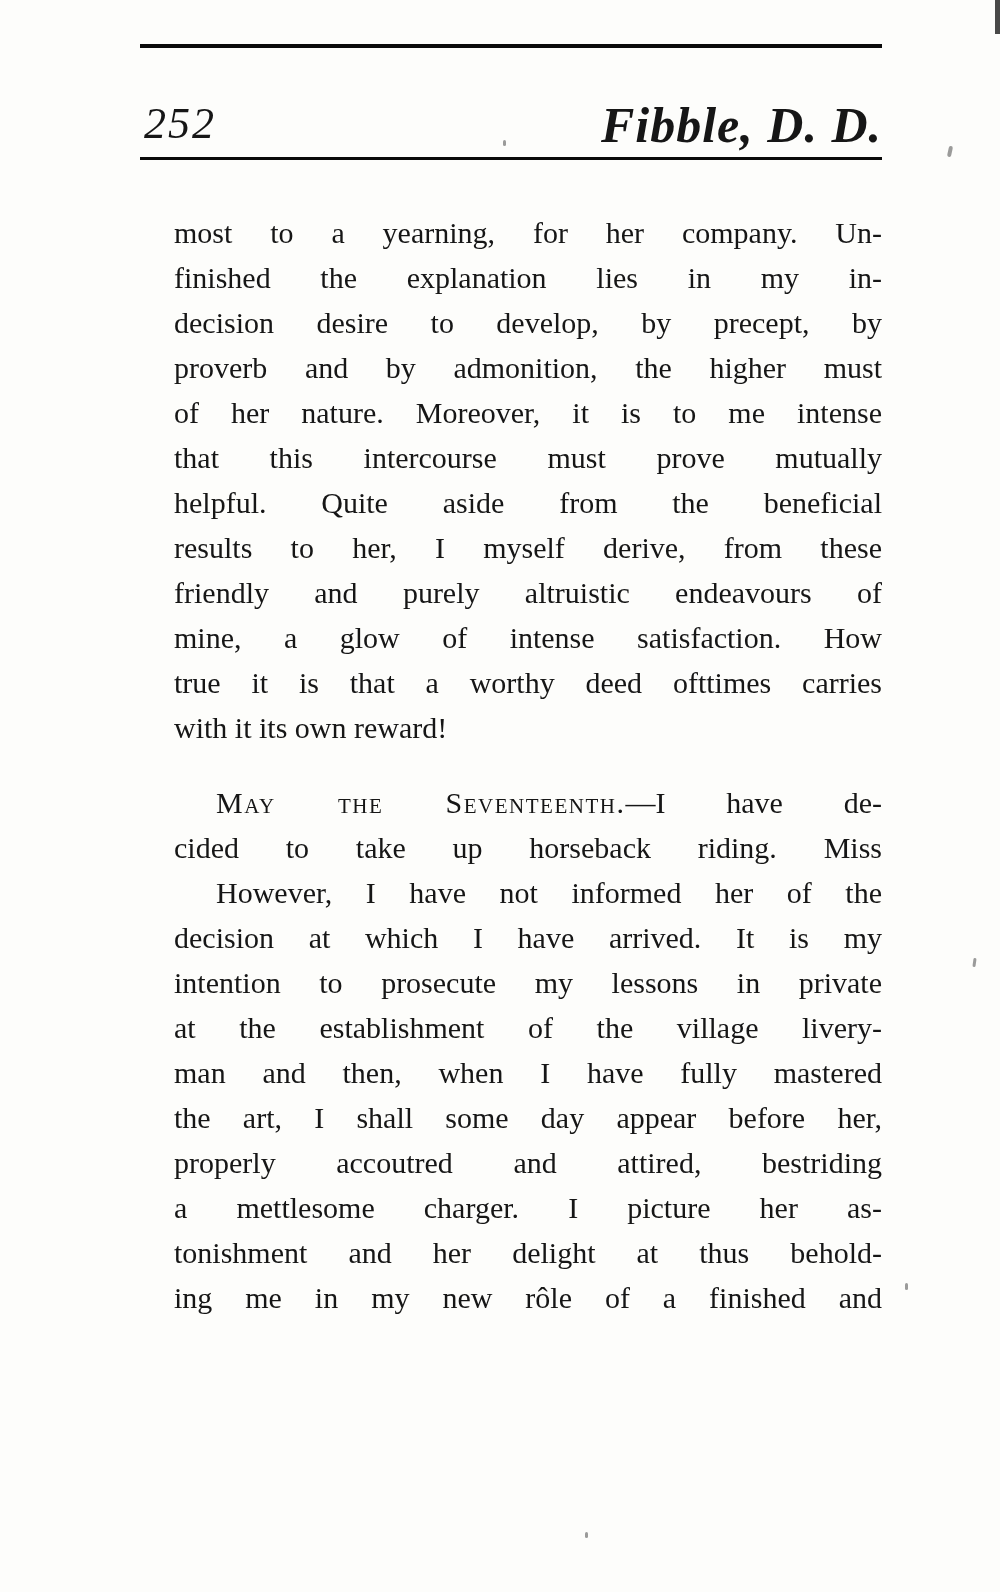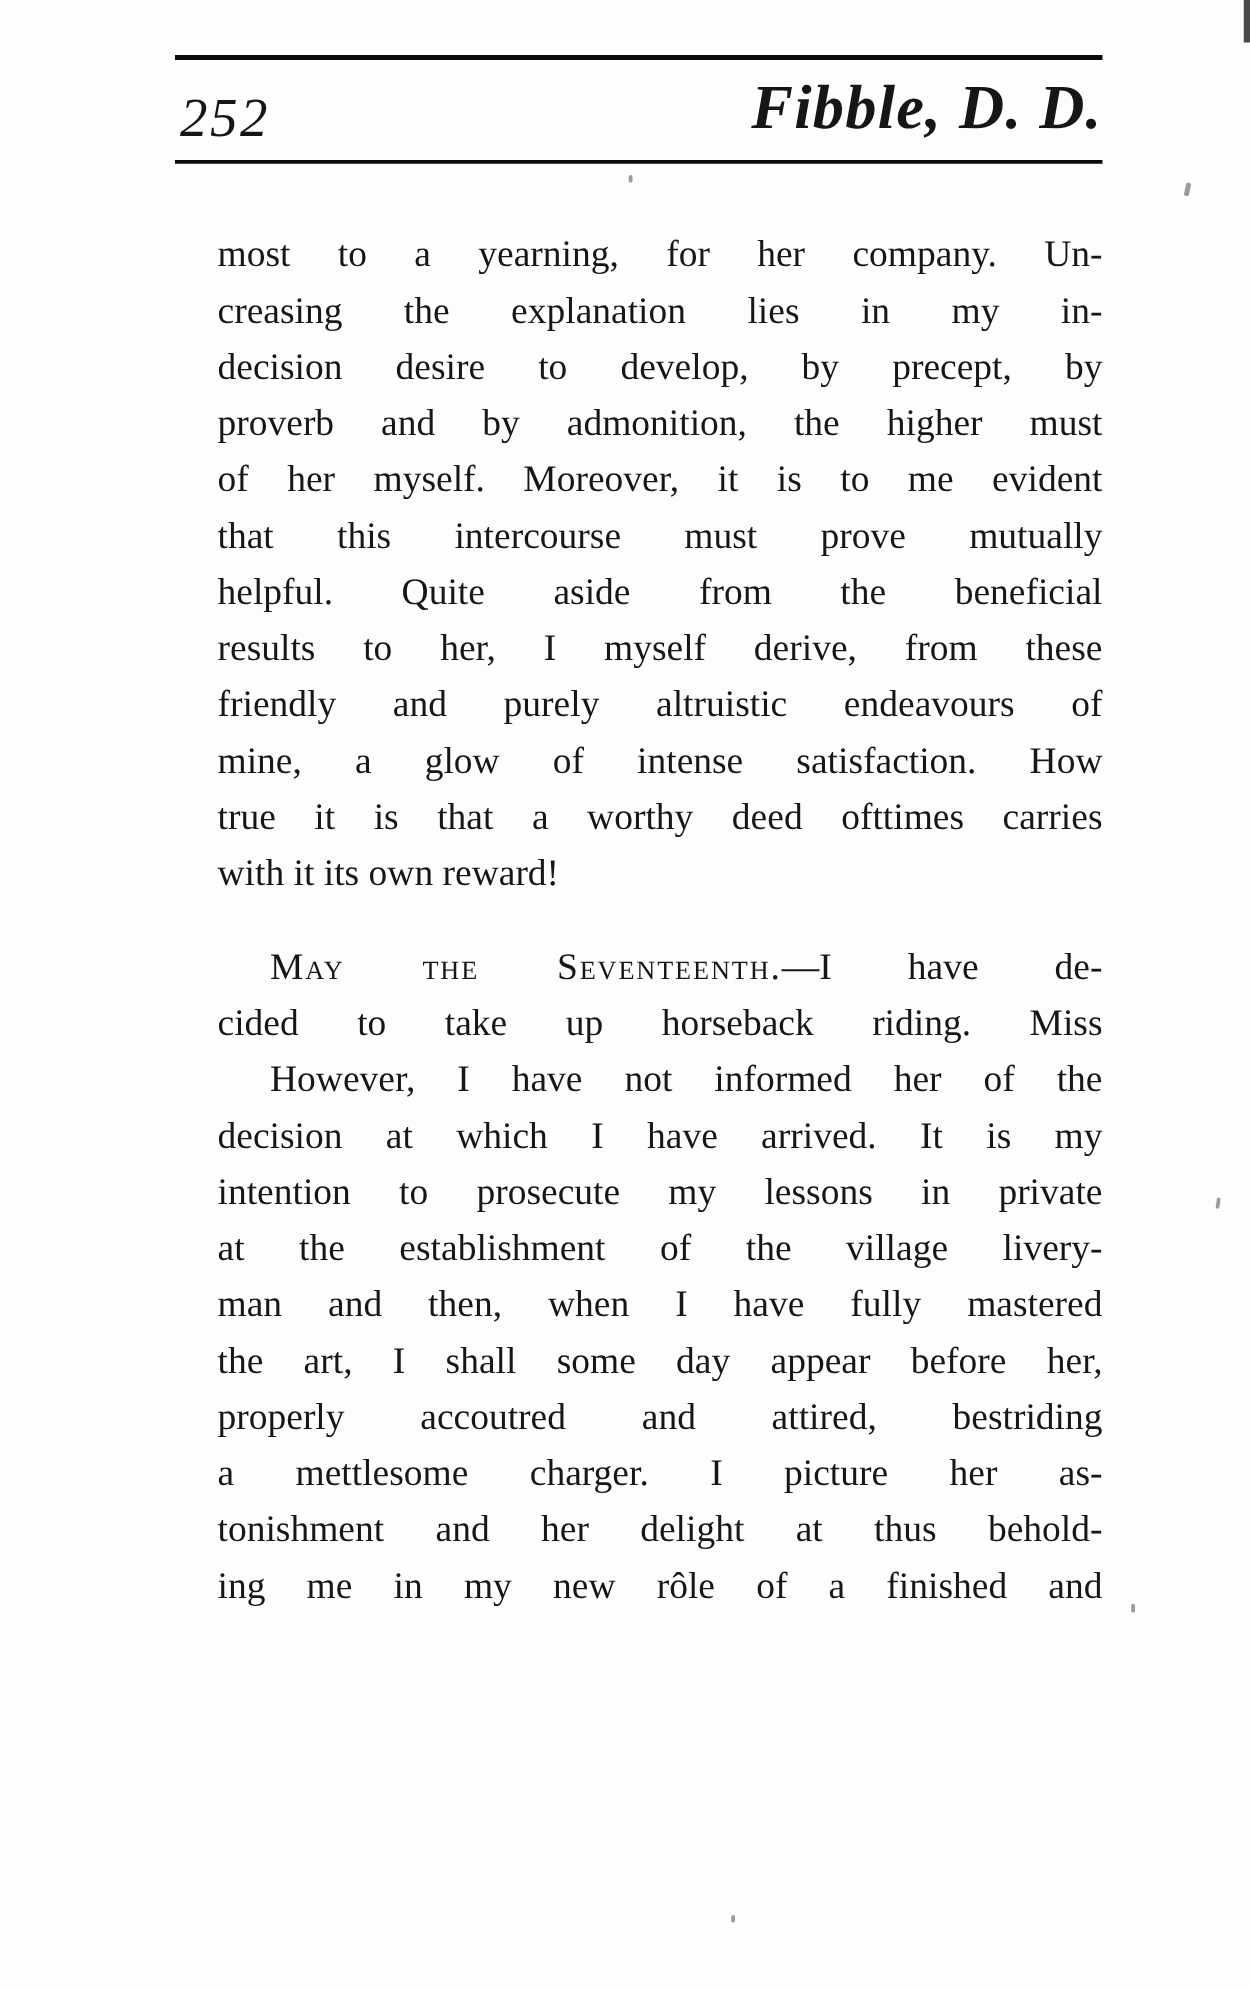--- a/index.html
+++ b/index.html
@@ -33,22 +33,23 @@
     height: 4px;
   }
   .rule-bottom {
     height: 3px;
   }
   .header-row {
     position: relative;
     height: 80px;
     display: flex;
     align-items: flex-end;
-    padding-bottom: 14px;
+    padding-bottom: 3px;
     box-sizing: border-box;
+    margin-top: 29px;
   }
   .page-num {
     position: absolute;
     left: 4px;
     bottom: 8px;
     font-style: italic;
     font-size: 44px;
     letter-spacing: 2px;
   }
   .title {
@@ -115,24 +116,24 @@
     <div class="header-row">
       <span class="page-num">252</span>
       <span class="title">Fibble, D. D.</span>
     </div>
 
     <div class="rule rule-bottom"></div>
 
     <div class="body-text">
         <div class="para">
           <div class="line">most to a yearning, for her company. Un-</div>
-          <div class="line">creasing the explanation lies in my in-</div>
+          <div class="line">finished the explanation lies in my in-</div>
           <div class="line">decision desire to develop, by precept, by</div>
           <div class="line">proverb and by admonition, the higher must</div>
-          <div class="line">of her myself. Moreover, it is to me evident</div>
+          <div class="line">of her nature. Moreover, it is to me intense</div>
           <div class="line">that this intercourse must prove mutually</div>
           <div class="line">helpful. Quite aside from the beneficial</div>
           <div class="line">results to her, I myself derive, from these</div>
           <div class="line">friendly and purely altruistic endeavours of</div>
           <div class="line">mine, a glow of intense satisfaction. How</div>
           <div class="line">true it is that a worthy deed ofttimes carries</div>
           <div class="line no-just">with it its own reward!</div>
         </div>
         <div class="para indent" style="margin-top: 30px;">
           <div class="line"><span class="sc">May the Seventeenth.</span>—I have de-</div>

